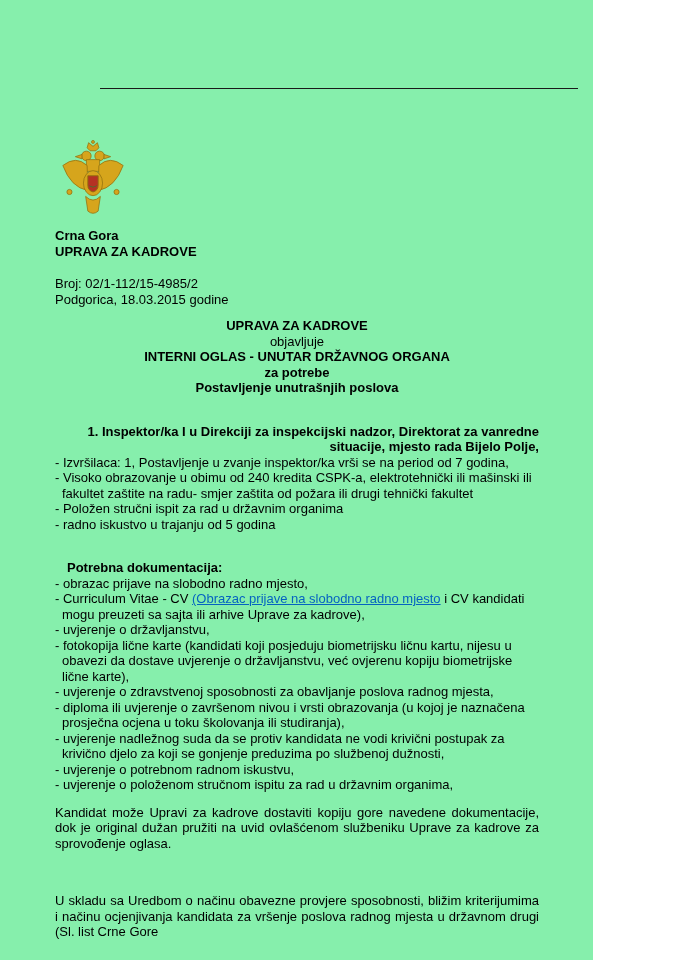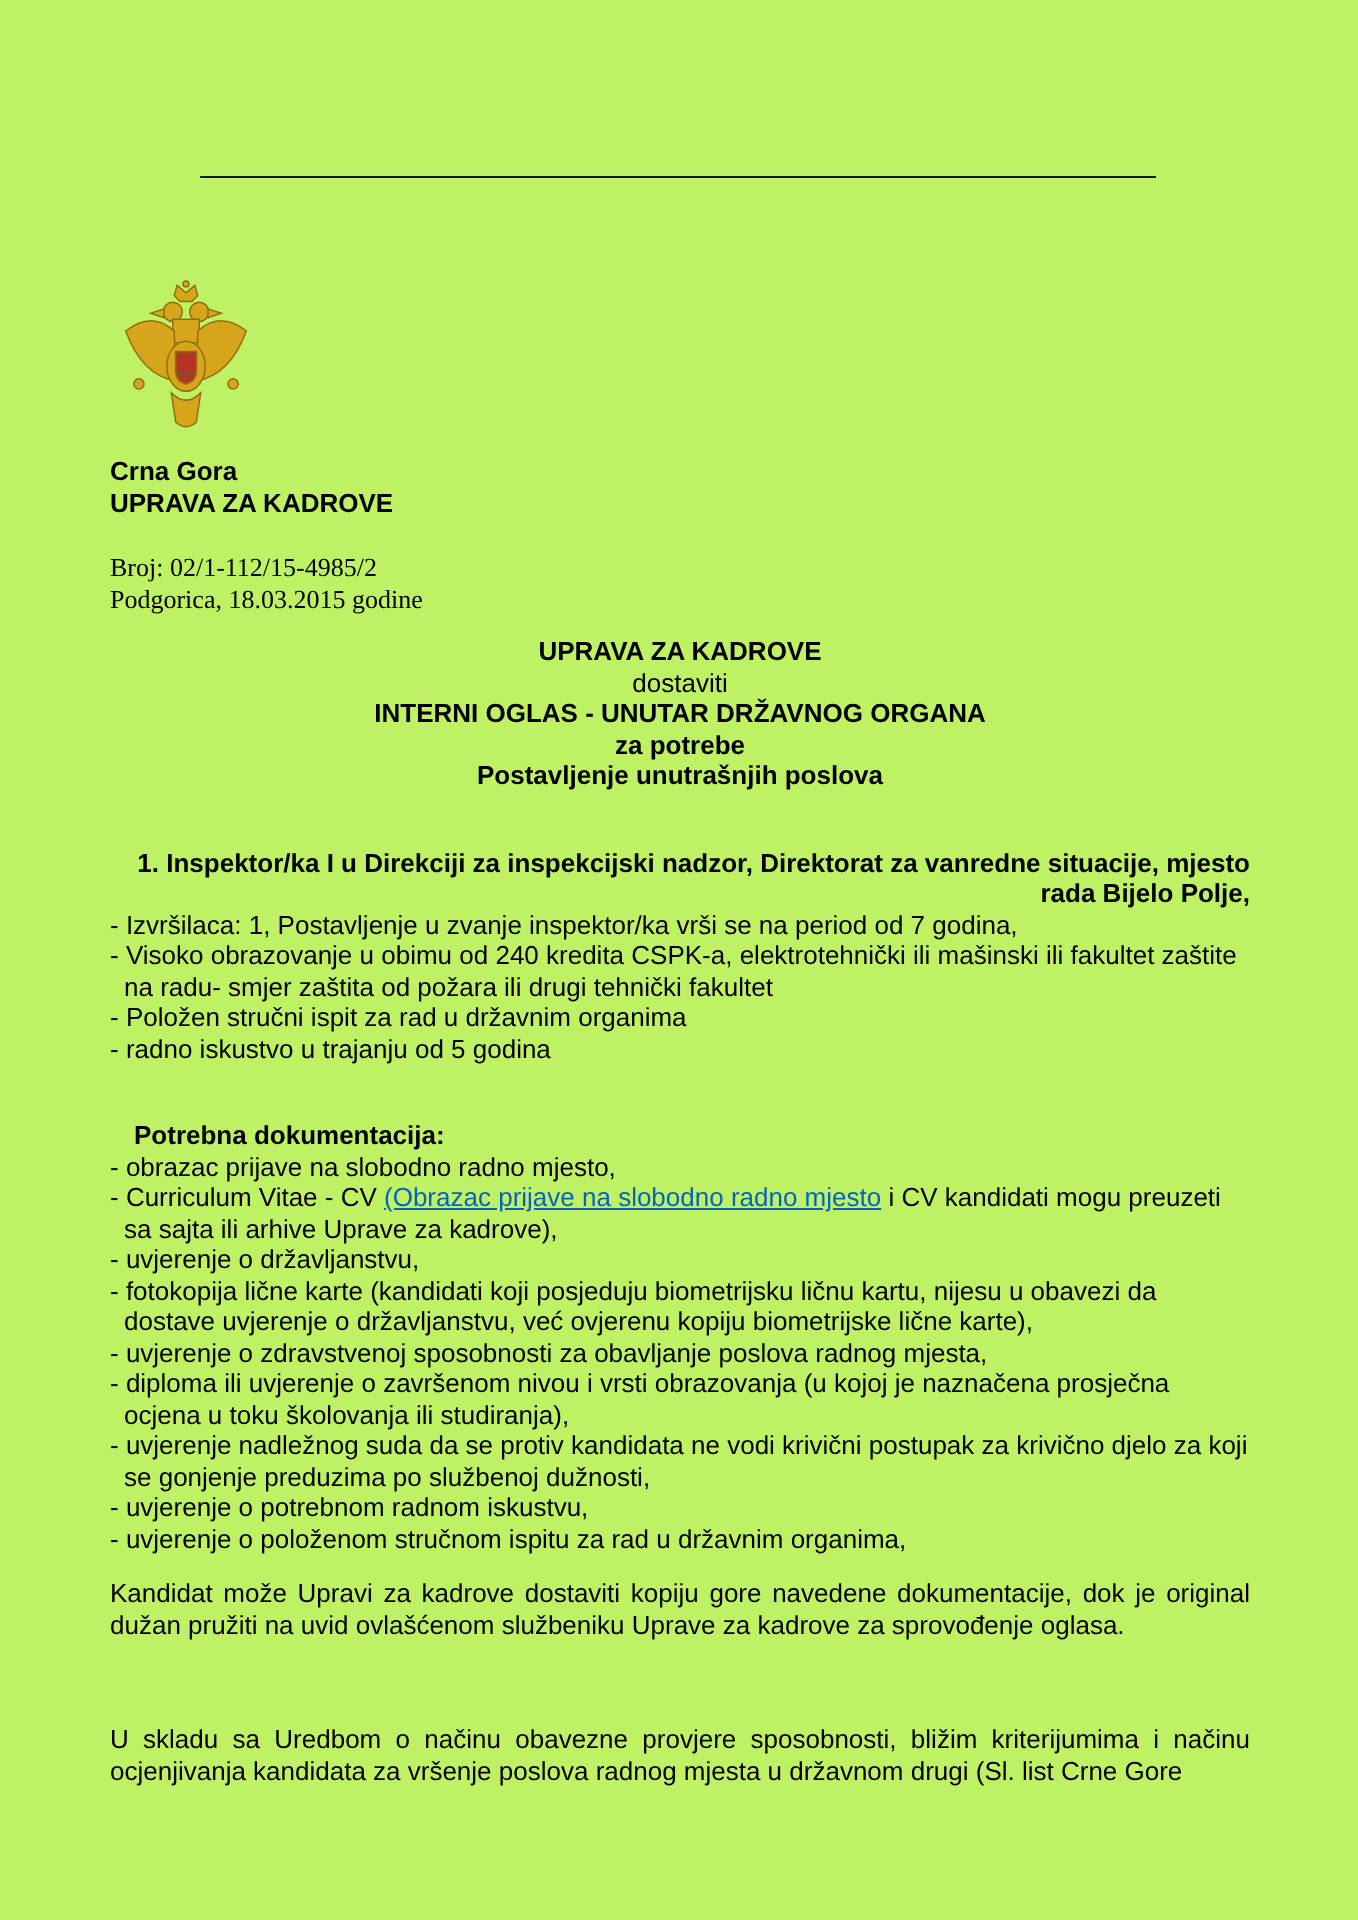--- a/index.html
+++ b/index.html
@@ -1,20 +1,20 @@
 <!DOCTYPE html>
 <html><head>
 <meta charset="utf-8">
 <style>
   html, body { margin: 0; padding: 0; background: #ffffff; }
   .page {
     position: relative;
-    width: 679px;
+    width: 593px;
     height: 960px;
-    background: #bef264;
+    background: #86efac;
     font-family: "Liberation Sans", sans-serif;
     font-size: 13px;
     line-height: 15.5px;
     color: #000000;
     overflow: hidden;
   }
   .top-rule {
     position: absolute;
     left: 100px;
     top: 88px;
@@ -24,21 +24,21 @@
   }
   .emblem {
     position: absolute;
     left: 55px;
     top: 139px;
     width: 76px;
     height: 78px;
   }
   .content { padding: 0 54px 0 55px; }
   .org-block { padding-top: 228px; font-weight: bold; }
-  .ref-block { margin-top: 17px; font-family: Liberation Serif, serif; }
+  .ref-block { margin-top: 17px; }
   .title-block { margin-top: 11px; text-align: center; }
   .tb-bold { font-weight: bold; }
   .pos-heading { margin-top: 28px; font-weight: bold; text-align: right; }
   .doc-heading { margin-top: 28px; font-weight: bold; padding-left: 12px; }
   .item { padding-left: 7px; text-indent: -7px; }
   .para { margin: 12px 0 0 0; text-align: justify; }
   .para-2 { margin-top: 42px; }
   a.doc-link { color: #0563C1; text-decoration: underline; cursor: pointer; text-align: center; }
 </style>
 </head>
@@ -77,21 +77,21 @@
       <div>UPRAVA ZA KADROVE</div>
     </div>
 
     <div class="ref-block">
       <div>Broj: 02/1-112/15-4985/2</div>
       <div>Podgorica, 18.03.2015 godine</div>
     </div>
 
     <div class="title-block">
       <div class="tb-bold">UPRAVA ZA KADROVE</div>
-      <div>dostaviti</div>
+      <div>objavljuje</div>
       <div class="tb-bold">INTERNI OGLAS - UNUTAR DRŽAVNOG ORGANA</div>
       <div class="tb-bold">za potrebe</div>
       <div class="tb-bold">Postavljenje unutrašnjih poslova</div>
     </div>
 
     <div class="pos-heading">1. Inspektor/ka I u Direkciji za inspekcijski nadzor, Direktorat za vanredne situacije, mjesto rada Bijelo Polje,</div>
 
     <div>
       <div class="item">- Izvršilaca: 1, Postavljenje u zvanje inspektor/ka vrši se na period od 7 godina,</div>
       <div class="item">- Visoko obrazovanje u obimu od 240 kredita CSPK-a, elektrotehnički ili mašinski ili fakultet zaštite na radu- smjer zaštita od požara ili drugi tehnički fakultet</div>

